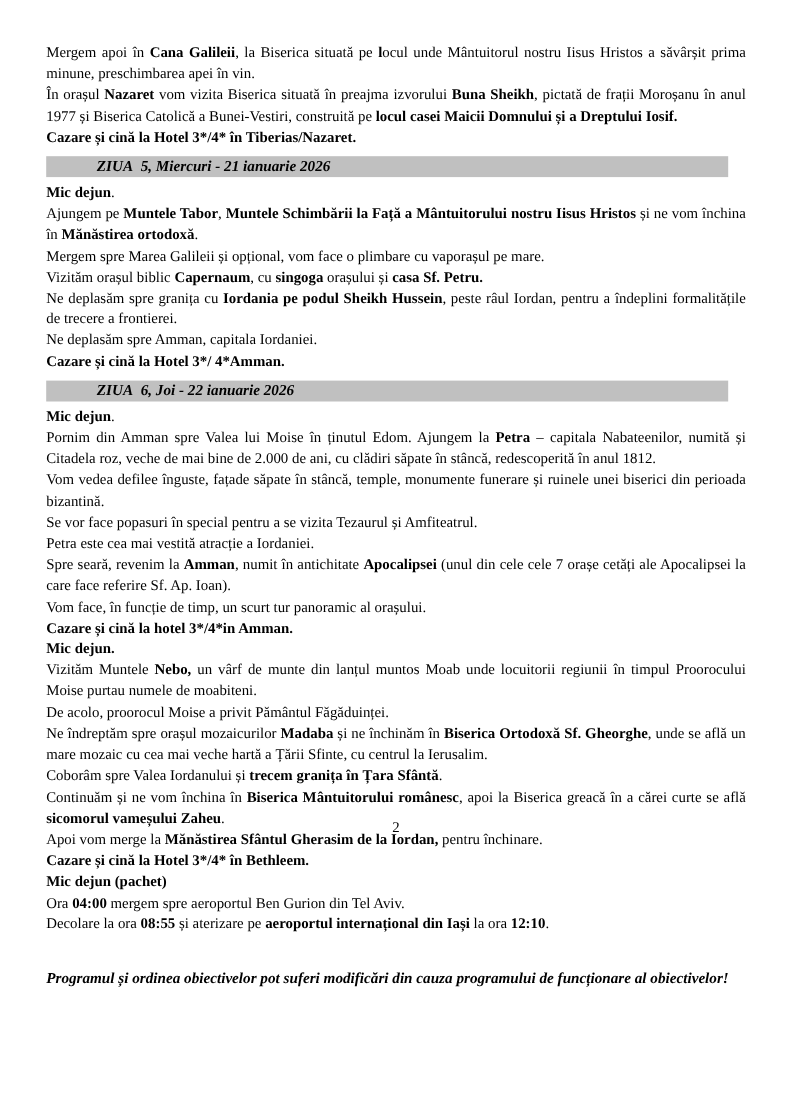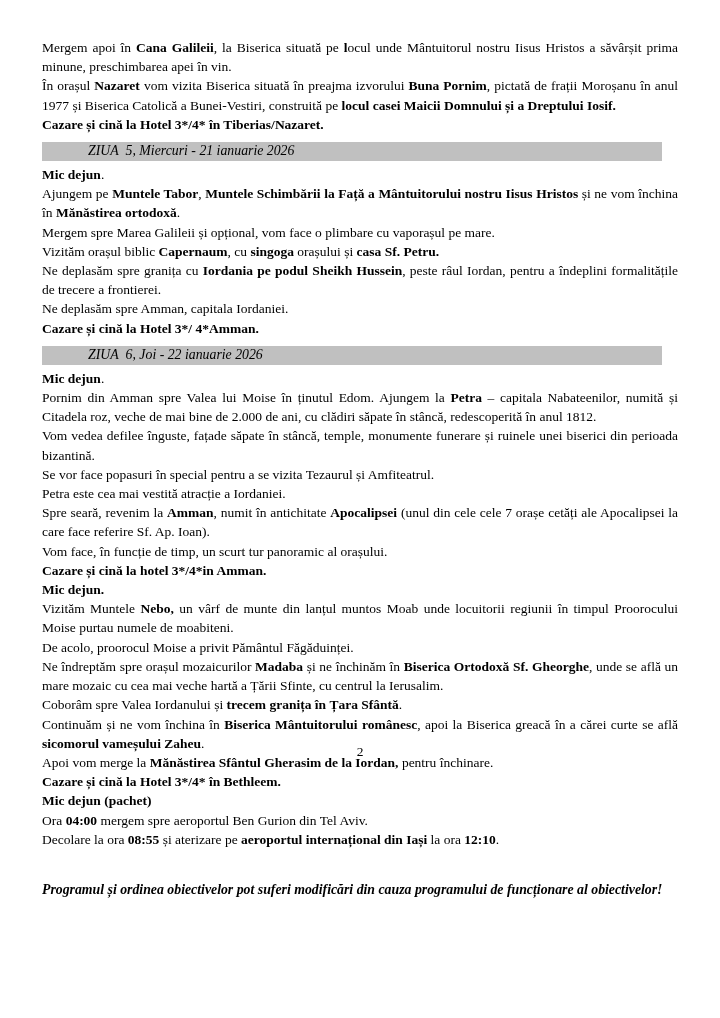--- a/index.html
+++ b/index.html
@@ -28,21 +28,21 @@
     line-height: 19.2px;
     text-align: justify;
   }
   .b {
     font-weight: bold;
   }
   .day-header {
     background: #c0c0c0;
     margin: 8px 16px 4px 0;
     padding: 1px 4px 2px 46px;
-    font-weight: normal;
+    font-weight: bold;
     font-style: italic;
     font-size: 13.8px;
     line-height: 16px;
   }
   .note {
     margin: 30px 0 0 0;
     font-weight: bold;
     font-style: italic;
     font-size: 13.8px;
     line-height: 21px;
@@ -57,21 +57,21 @@
     font-size: 13.5px;
     line-height: 16px;
   }
 </style>
 </head>
 <body>
 
 <div class="page">
   <div>
       <p class="para"><span>Mergem apoi în </span><span class="b">Cana Galileii</span><span>, la Biserica situată pe </span><span class="b">l</span><span>ocul unde Mântuitorul nostru Iisus Hristos a săvârșit prima minune, preschimbarea apei în vin.</span></p>
-      <p class="para"><span>În orașul </span><span class="b">Nazaret</span><span> vom vizita Biserica situată în preajma izvorului </span><span class="b">Buna Pornim</span><span>, pictată de frații Moroșanu în anul 1977 și Biserica Catolică a Bunei-Vestiri, construită pe </span><span class="b">locul casei Maicii Domnului și a Dreptului Iosif.</span></p>
+      <p class="para"><span>În orașul </span><span class="b">Nazaret</span><span> vom vizita Biserica situată în preajma izvorului </span><span class="b">Buna Sheikh</span><span>, pictată de frații Moroșanu în anul 1977 și Biserica Catolică a Bunei-Vestiri, construită pe </span><span class="b">locul casei Maicii Domnului și a Dreptului Iosif.</span></p>
       <p class="para"><span class="b">Cazare și cină la Hotel 3*/4* în Tiberias/Nazaret.</span></p>
       <div class="day-header"><span>ZIUA&nbsp; 5, Miercuri - 21 ianuarie 2026</span></div>
       <p class="para"><span class="b">Mic dejun</span><span>.</span></p>
       <p class="para"><span>Ajungem pe </span><span class="b">Muntele Tabor</span><span>, </span><span class="b">Muntele Schimbării la Față a Mântuitorului nostru Iisus Hristos</span><span> și ne vom închina în </span><span class="b">Mănăstirea ortodoxă</span><span>.</span></p>
       <p class="para"><span>Mergem spre Marea Galileii și opțional, vom face o plimbare cu vaporașul pe mare.</span></p>
       <p class="para"><span>Vizităm orașul biblic </span><span class="b">Capernaum</span><span>, cu </span><span class="b">singoga</span><span> orașului și </span><span class="b">casa Sf. Petru.</span></p>
       <p class="para"><span>Ne deplasăm spre granița cu </span><span class="b">Iordania pe podul Sheikh Hussein</span><span>, peste râul Iordan, pentru a îndeplini formalitățile de trecere a frontierei.</span></p>
       <p class="para"><span>Ne deplasăm spre Amman, capitala Iordaniei.</span></p>
       <p class="para"><span class="b">Cazare și cină la Hotel 3*/ 4*Amman.</span></p>
       <div class="day-header"><span>ZIUA&nbsp; 6, Joi - 22 ianuarie 2026</span></div>

